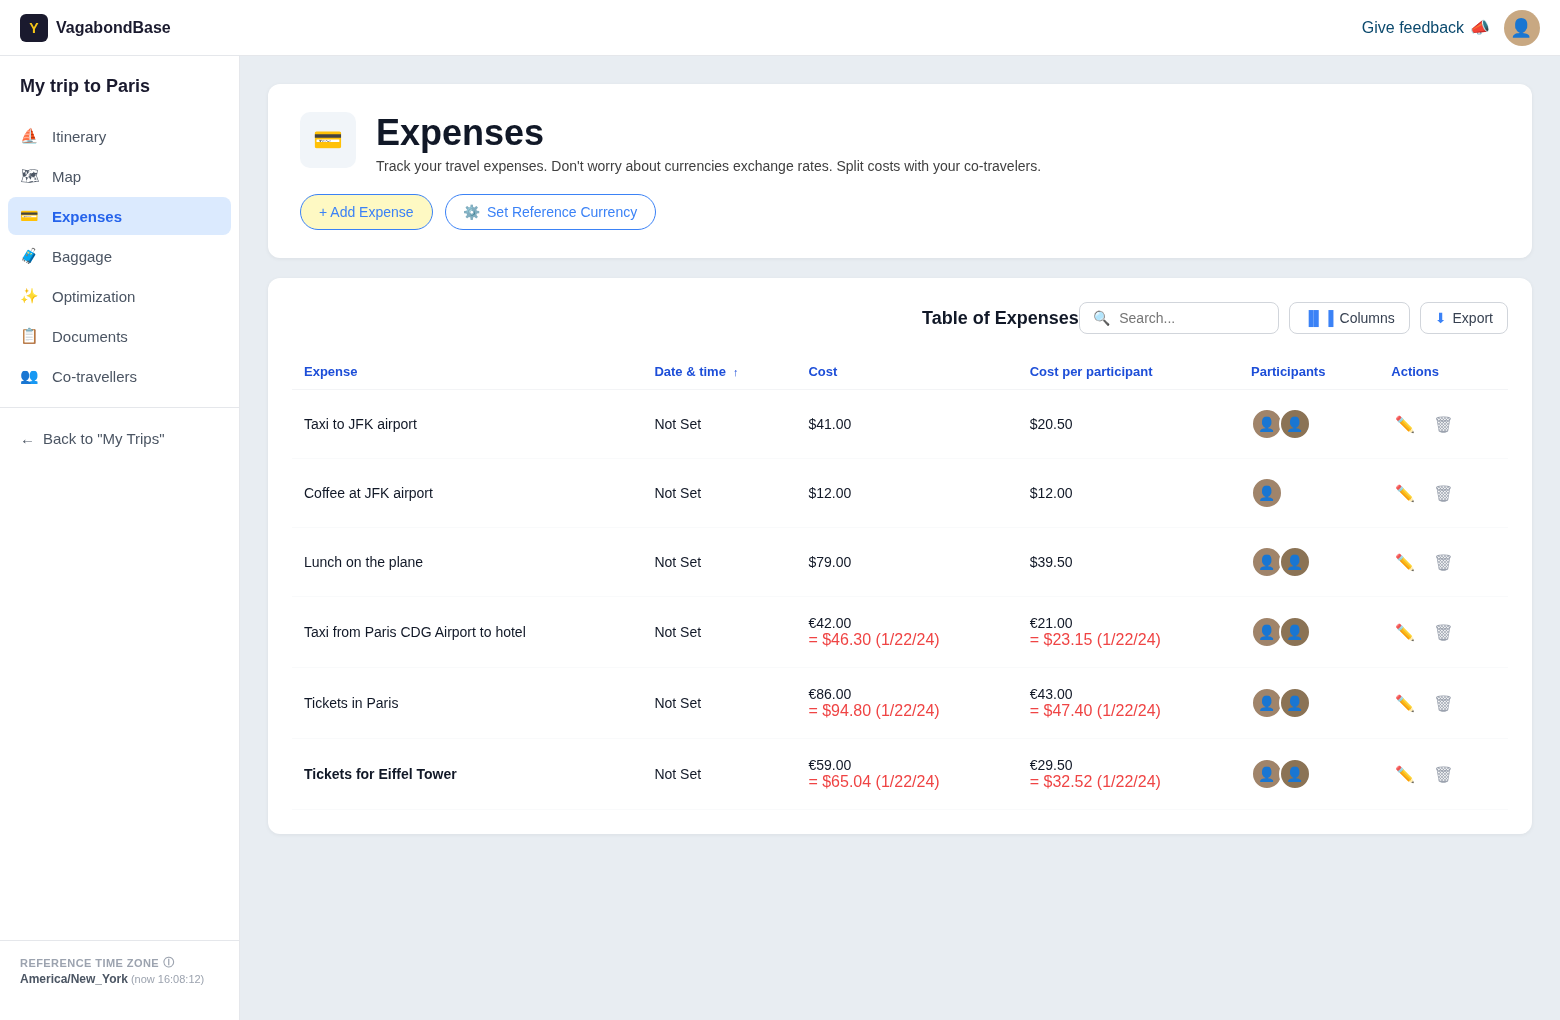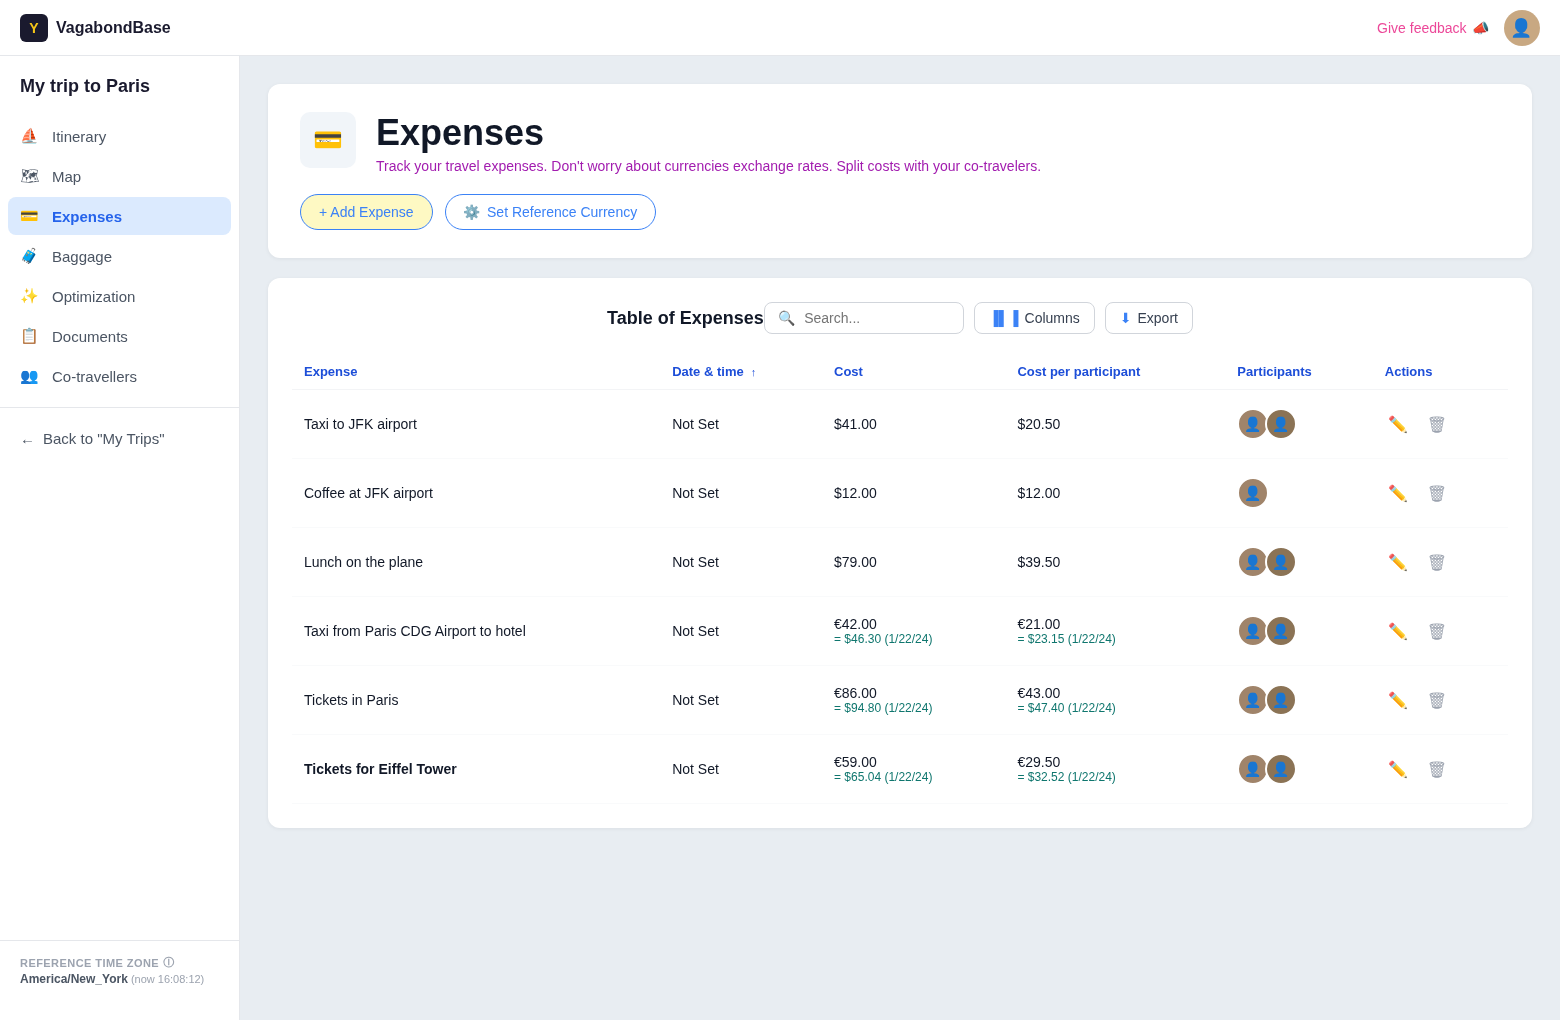--- a/index.html
+++ b/index.html
@@ -13,21 +13,21 @@
       padding: 0 20px; z-index: 100;
     }
     .topnav-brand { display: flex; align-items: center; gap: 8px; font-weight: 700; font-size: 16px; color: #1a1a2e; }
     .topnav-logo {
       width: 28px; height: 28px; background: #1a1a2e; border-radius: 6px;
       display: flex; align-items: center; justify-content: center; color: #f5c518; font-weight: 900; font-size: 14px;
     }
     .topnav-right { display: flex; align-items: center; gap: 14px; }
     .feedback-btn {
       display: flex; align-items: center; gap: 6px;
-      color: #ec4899; font-size: 14px; font-weight: 500; cursor: pointer; border: none; background: none;
+      color: #0c4a6e; font-size: 16px; font-weight: 500; cursor: pointer; border: none; background: none;
     }
     .avatar-circle {
       width: 36px; height: 36px; border-radius: 50%; background: #c8a882;
       overflow: hidden; display: flex; align-items: center; justify-content: center;
     }
 
     
     .layout { display: flex; padding-top: 56px; min-height: 100vh; }
 
     
@@ -64,40 +64,40 @@
     .header-card {
       background: #fff; border-radius: 12px; padding: 28px 32px;
       margin-bottom: 20px; box-shadow: 0 1px 4px rgba(0,0,0,0.06);
     }
     .header-card-top { display: flex; align-items: flex-start; gap: 20px; margin-bottom: 20px; }
     .header-card-icon {
       width: 56px; height: 56px; background: #f1f5f9; border-radius: 10px;
       display: flex; align-items: center; justify-content: center; font-size: 24px; flex-shrink: 0;
     }
     .header-card-text h1 { font-size: 36px; font-weight: 800; color: #111827; }
-    .header-card-text p { color: #a21caf; font-size: 14px; margin-top: 4px; }
+    .header-card-text p { color: #404040; font-size: 14px; margin-top: 4px; }
     .header-card-actions { display: flex; gap: 12px; }
     .btn-add-expense {
       display: flex; align-items: center; gap: 6px;
       border: 1.5px solid #3b82f6; color: #3b82f6; background: #fef9c3;
       padding: 9px 18px; border-radius: 20px; font-size: 14px; font-weight: 500; cursor: pointer;
     }
     .btn-set-currency {
       display: flex; align-items: center; gap: 6px;
       border: 1.5px solid #3b82f6; color: #3b82f6; background: #fff;
       padding: 9px 18px; border-radius: 20px; font-size: 14px; font-weight: 500; cursor: pointer;
     }
 
     
     .table-card {
       background: #fff; border-radius: 12px; padding: 24px;
       box-shadow: 0 1px 4px rgba(0,0,0,0.06);
     }
     .table-header {
-      display: flex; align-items: center; justify-content: center; margin-bottom: 20px;
+      display: flex; align-items: center; justify-content: flex-end; margin-bottom: 20px;
     }
     .table-title { font-size: 18px; font-weight: 700; color: #111827; }
     .table-controls { display: flex; align-items: center; gap: 10px; }
     .search-box {
       display: flex; align-items: center; gap: 8px;
       border: 1px solid #d1d5db; border-radius: 8px;
       padding: 7px 14px; font-size: 14px; color: #9ca3af; width: 200px;
     }
     .search-input {
       border: none; outline: none; font-size: 14px; color: #374151; width: 100%;
@@ -120,21 +120,21 @@
     .expenses-table th {
       text-align: left; font-size: 13px; font-weight: 600; color: #1d4ed8;
       padding: 10px 12px; border-bottom: 1px solid #f3f4f6;
     }
     .expenses-table td {
       padding: 18px 12px; font-size: 14px; color: #111827;
       border-bottom: 1px solid #f9fafb; vertical-align: middle;
     }
     .date-col { color: #6b7280; font-size: 13px; }
     .cost-main { font-size: 14px; color: #111827; }
-    .cost-sub { font-size: 12px; color: #0f766e; }
+    .cost-sub { font-size: 16px; color: #ef4444; }
     .participants-cell { display: flex; gap: 4px; }
     .avatar-sm {
       width: 32px; height: 32px; border-radius: 50%; background: #c8a882;
       border: 2px solid #fff; overflow: hidden; display: flex; align-items: center; justify-content: center;
       font-size: 10px; color: #fff; font-weight: 600;
     }
     .actions-cell { display: flex; align-items: center; gap: 10px; }
     .action-btn {
       background: none; border: none; cursor: pointer;
       color: #6b7280; font-size: 16px; padding: 4px;

